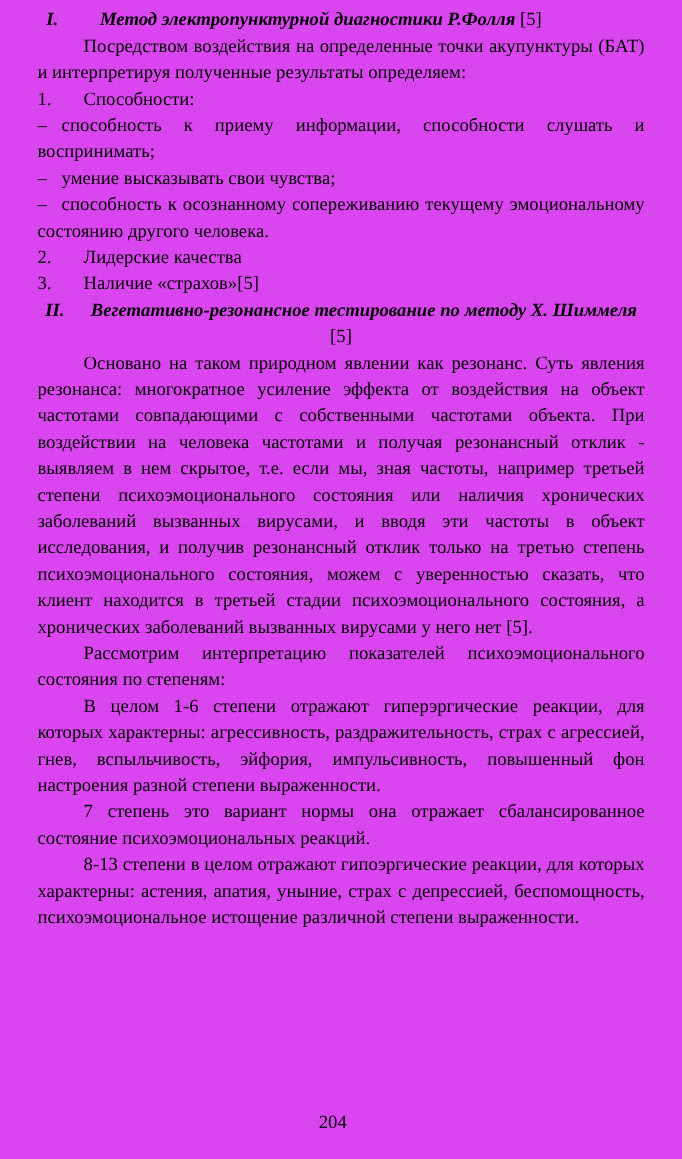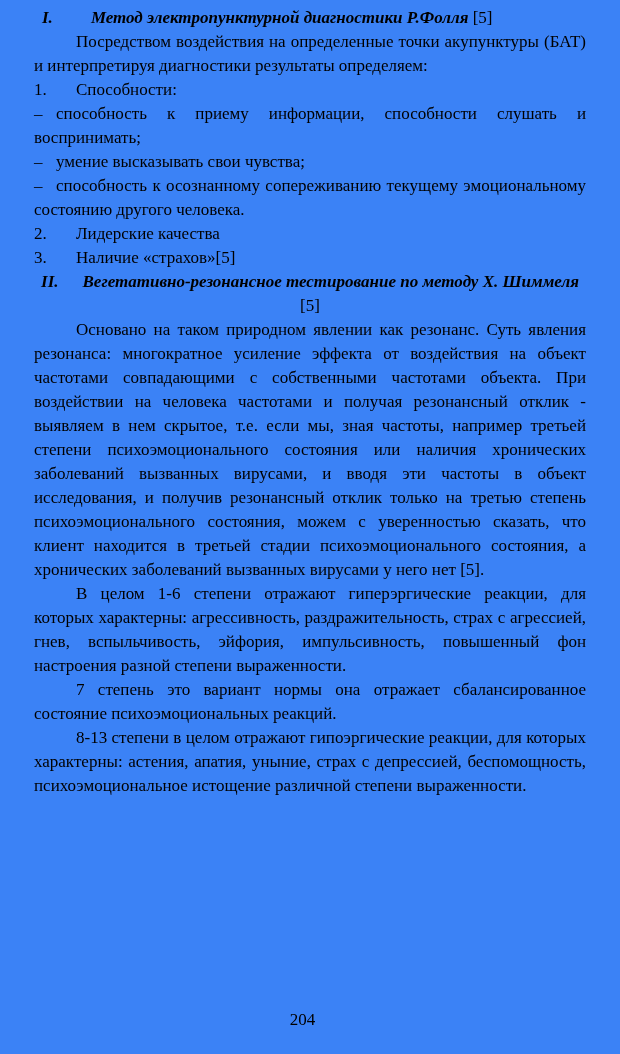--- a/index.html
+++ b/index.html
@@ -15,21 +15,21 @@
     font-size: 17px;
     line-height: 24px;
     overflow: hidden;
   }
   .page {
     position: relative;
     box-sizing: border-box;
     width: 620px;
     height: 1054px;
     padding: 6px 34px 0 34px;
-    background: #3b82f6;
+    background: #d946ef;
   }
   p, h1, h2 {
     margin: 0;
     padding: 0;
     font-size: 17px;
     font-weight: normal;
   }
   .heading {
     font-weight: bold;
     font-style: italic;
@@ -81,39 +81,40 @@
     text-align: center;
   }
 </style>
 </head>
 <body>
 
 <div class="page">
 
   <h1 class="heading heading-1"><span>I.</span><span class="htab"></span><span>Метод электропунктурной диагностики Р.Фолля</span><span class="ref"> [5]</span></h1>
 
-  <p class="para">Посредством воздействия на определенные точки акупунктуры (БАТ) и интерпретируя диагностики результаты определяем:</p>
+  <p class="para">Посредством воздействия на определенные точки акупунктуры (БАТ) и интерпретируя полученные результаты определяем:</p>
 
   <p class="num-item"><span class="inum">1.</span><span>Способности:</span></p>
 
   <p class="dash-item"><span class="dash">–</span><span>способность к приему информации, способности слушать и воспринимать;</span></p>
 
 
   <p class="dash-item"><span class="dash">–</span><span>умение высказывать свои чувства;</span></p>
 
   <p class="dash-item"><span class="dash">–</span><span>способность к осознанному сопереживанию текущему эмоциональному состоянию другого человека.</span></p>
 
   <p class="num-item"><span class="inum">2.</span><span>Лидерские качества</span></p>
 
   <p class="num-item"><span class="inum">3.</span><span>Наличие «страхов»[5]</span></p>
 
   <h1 class="heading heading-2"><span>II.</span><span class="htab-sm"></span><span>Вегетативно-резонансное тестирование по методу Х. Шиммеля</span><span class="ref"> [5]</span></h1>
 
   <p class="para">Основано на таком природном явлении как резонанс. Суть явления резонанса: многократное усиление эффекта от воздействия на объект частотами совпадающими с собственными частотами объекта. При воздействии на человека частотами и получая резонансный отклик - выявляем в нем скрытое, т.е. если мы, зная частоты, например третьей степени психоэмоционального состояния или наличия хронических заболеваний вызванных вирусами, и вводя эти частоты в объект исследования, и получив резонансный отклик только на третью степень психоэмоционального состояния, можем с уверенностью сказать, что клиент находится в третьей стадии психоэмоционального состояния, а хронических заболеваний вызванных вирусами у него нет [5].</p>
 
+  <p class="para">Рассмотрим интерпретацию показателей психоэмоционального состояния по степеням:</p>
 
   <p class="para"><span>В целом </span><b>1-6 степени</b><span> отражают гиперэргические реакции, для которых характерны: агрессивность, раздражительность, страх с агрессией, гнев, вспыльчивость, эйфория, импульсивность, повышенный фон настроения разной степени выраженности.</span></p>
 
   <p class="para"><b>7 степень</b><span> это вариант нормы она отражает сбалансированное состояние психоэмоциональных реакций.</span></p>
 
   <p class="para"><b>8-13 степени</b><span> в целом отражают гипоэргические реакции, для которых характерны: астения, апатия, уныние, страх с депрессией, беспомощность, психоэмоциональное истощение различной степени выраженности.</span></p>
 
   <div class="page-number">204</div>
 
 </div>

